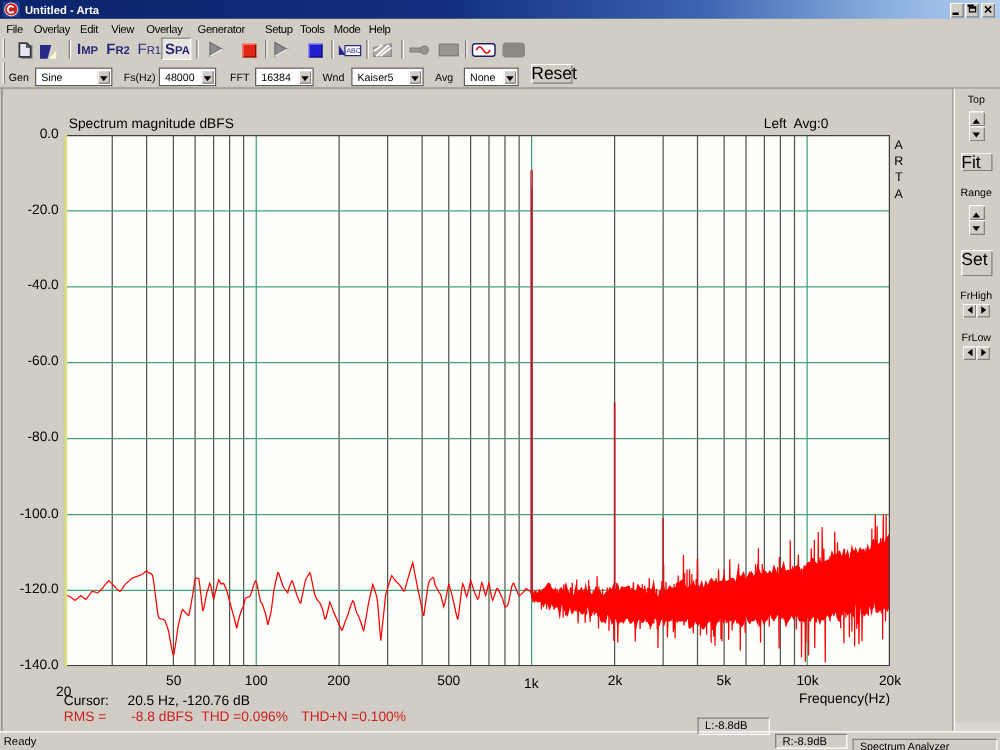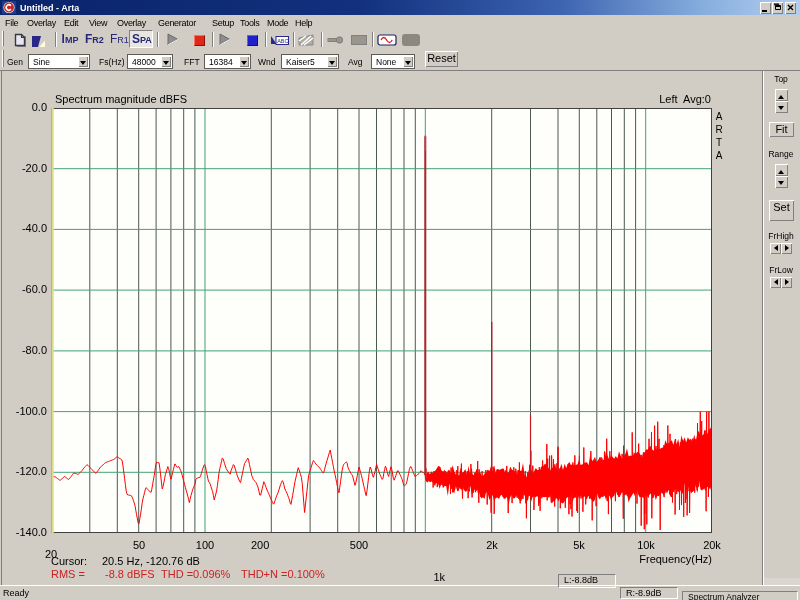--- a/index.html
+++ b/index.html
@@ -13,21 +13,21 @@
 .tbtn{position:absolute;top:32px;height:16px}
 .menui{position:absolute;top:18px;font-size:9px;letter-spacing:-0.3px;color:#000}
 .spin{position:absolute;width:13px;height:12px;background:#d1cdc5;box-shadow:inset 1px 1px 0 #fff,inset -1px -1px 0 #808080}
 .spin:after{content:"";position:absolute;left:3px;border:3px solid transparent}
 .spinu:after{top:3px;border-bottom:4px solid #000}
 .spind:after{top:5px;border-top:4px solid #000}
 .lrb{position:absolute;width:11px;height:11px;background:#d1cdc5;box-shadow:inset 1px 1px 0 #fff,inset -1px -1px 0 #808080}
 .lrb:after{content:"";position:absolute;border:3px solid transparent;top:2px}
 .lrl:after{left:1px;border-right:4px solid #000}
 .lrr:after{left:4px;border-left:4px solid #000}
-.pbtn{position:absolute;background:#d1cdc5;box-shadow:inset 1px 1px 0 #fff,inset -1px -1px 0 #808080;font-size:11px;color:#000;text-align:center}
+.pbtn{position:absolute;background:#d1cdc5;box-shadow:inset 1px 1px 0 #fff,inset -1px -1px 0 #808080;font-size:14px;color:#000;text-align:left}
 </style></head><body>
 <div id="win">
 
 <div style="position:absolute;left:0;top:0;width:800px;height:15px;background:linear-gradient(90deg,#0a246a 0%,#12307e 45%,#3c64b0 70%,#88aede 88%,#b2ceef 100%)"></div>
 <svg style="position:absolute;left:2px;top:1px" width="14" height="13" viewBox="0 0 14 13">
  <rect x="0" y="0" width="14" height="13" fill="#1a3c8c"></rect>
  <circle cx="7" cy="6.5" r="5.6" fill="#e8e8e8"></circle>
  <circle cx="7" cy="6.5" r="4.9" fill="#cc2222"></circle>
  <path d="M9.5 4.3 A3.4 3.4 0 1 0 9.5 8.7 L8.2 7.6 A1.8 1.8 0 1 1 8.2 5.4 Z" fill="#fff"></path>
 </svg>
@@ -133,37 +133,37 @@
       <span class="tx">None</span>
       <span class="ar"></span>
     </div>
 <div class="pbtn" style="left:425px;top:51px;width:33px;height:16px;line-height:15px">Reset</div>
 
 <div style="position:absolute;left:0;top:70px;width:800px;height:1px;background:#808080"></div>
 <div style="position:absolute;left:2px;top:71px;width:796px;height:514px;background:#d1cdc5"></div>
 <div style="position:absolute;left:1px;top:71px;width:1px;height:514px;background:#808080"></div>
 
 <div style="position:absolute;left:55px;top:93px;font-size:11px;color:#000">Spectrum magnitude dBFS</div>
-<div style="position:absolute;left:611px;top:93px;width:100px;text-align:right;font-size:11px;color:#000">Left&nbsp; Avg:0</div>
+<div style="position:absolute;left:611px;top:93px;width:100px;text-align:left;font-size:11px;color:#000">Left&nbsp; Avg:0</div>
 <div style="position:absolute;left:714px;top:110px;font-size:10px;color:#000;line-height:13px;text-align:center;width:10px">A<br>R<br>T<br>A</div>
 
 <div style="position:absolute;right:753px;top:101px;width:47px;text-align:right;font-size:11px;color:#000">0.0</div>
     <div style="position:absolute;right:753px;top:162px;width:47px;text-align:right;font-size:11px;color:#000">-20.0</div>
     <div style="position:absolute;right:753px;top:222px;width:47px;text-align:right;font-size:11px;color:#000">-40.0</div>
     <div style="position:absolute;right:753px;top:283px;width:47px;text-align:right;font-size:11px;color:#000">-60.0</div>
     <div style="position:absolute;right:753px;top:344px;width:47px;text-align:right;font-size:11px;color:#000">-80.0</div>
     <div style="position:absolute;right:753px;top:405px;width:47px;text-align:right;font-size:11px;color:#000">-100.0</div>
     <div style="position:absolute;right:753px;top:465px;width:47px;text-align:right;font-size:11px;color:#000">-120.0</div>
     <div style="position:absolute;right:753px;top:526px;width:47px;text-align:right;font-size:11px;color:#000">-140.0</div>
 <div style="position:absolute;left:31px;top:548px;width:40px;text-align:center;font-size:11px;color:#000">20</div>
     <div style="position:absolute;left:119px;top:539px;width:40px;text-align:center;font-size:11px;color:#000">50</div>
     <div style="position:absolute;left:185px;top:539px;width:40px;text-align:center;font-size:11px;color:#000">100</div>
-    <div style="position:absolute;left:251px;top:539px;width:40px;font-size:11px;color:#000">200</div>
+    <div style="position:absolute;left:251px;top:539px;width:40px;text-align:center;font-size:11px;color:#000">200</div>
     <div style="position:absolute;left:339px;top:539px;width:40px;text-align:center;font-size:11px;color:#000">500</div>
-    <div style="position:absolute;left:405px;top:571px;width:40px;text-align:right;font-size:11px;color:#000">1k</div>
+    <div style="position:absolute;left:405px;top:541px;width:40px;text-align:center;font-size:11px;color:#000">1k</div>
     <div style="position:absolute;left:472px;top:539px;width:40px;text-align:center;font-size:11px;color:#000">2k</div>
     <div style="position:absolute;left:559px;top:539px;width:40px;text-align:center;font-size:11px;color:#000">5k</div>
     <div style="position:absolute;left:626px;top:539px;width:40px;text-align:center;font-size:11px;color:#000">10k</div>
     <div style="position:absolute;left:692px;top:539px;width:40px;text-align:center;font-size:11px;color:#000">20k</div>
 <div style="position:absolute;left:572px;top:553px;width:140px;text-align:right;font-size:11px;color:#000">Frequency(Hz)</div>
 <div style="position:absolute;left:51px;top:555px;font-size:11px;color:#000">Cursor:</div>
 <div style="position:absolute;left:102px;top:555px;font-size:11px;color:#000">20.5 Hz, -120.76 dB</div>
 <div style="position:absolute;left:51px;top:568px;font-size:11px;color:#c22">RMS =</div>
 <div style="position:absolute;left:105px;top:568px;font-size:11px;color:#c22">-8.8 dBFS</div>
 <div style="position:absolute;left:161px;top:568px;font-size:11px;color:#c22">THD =0.096%</div>

